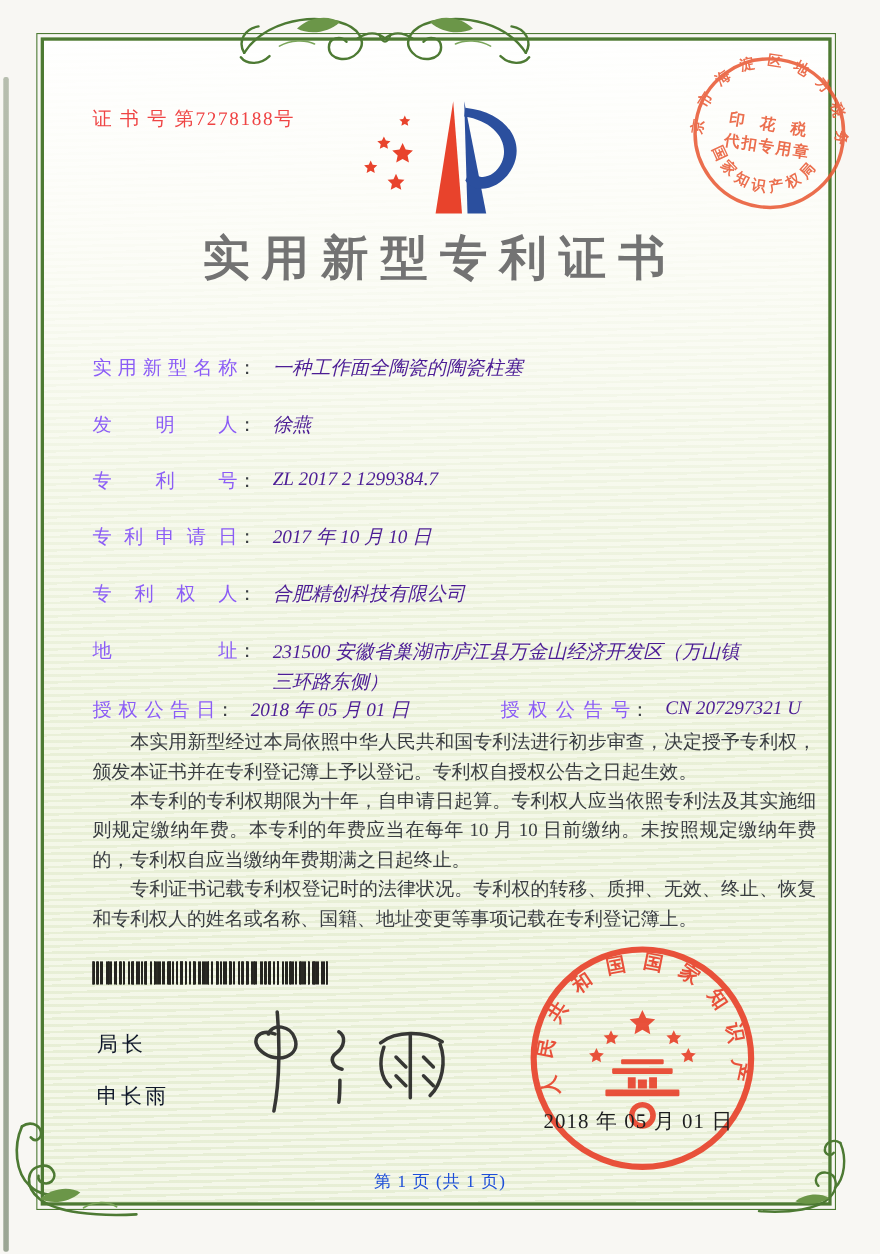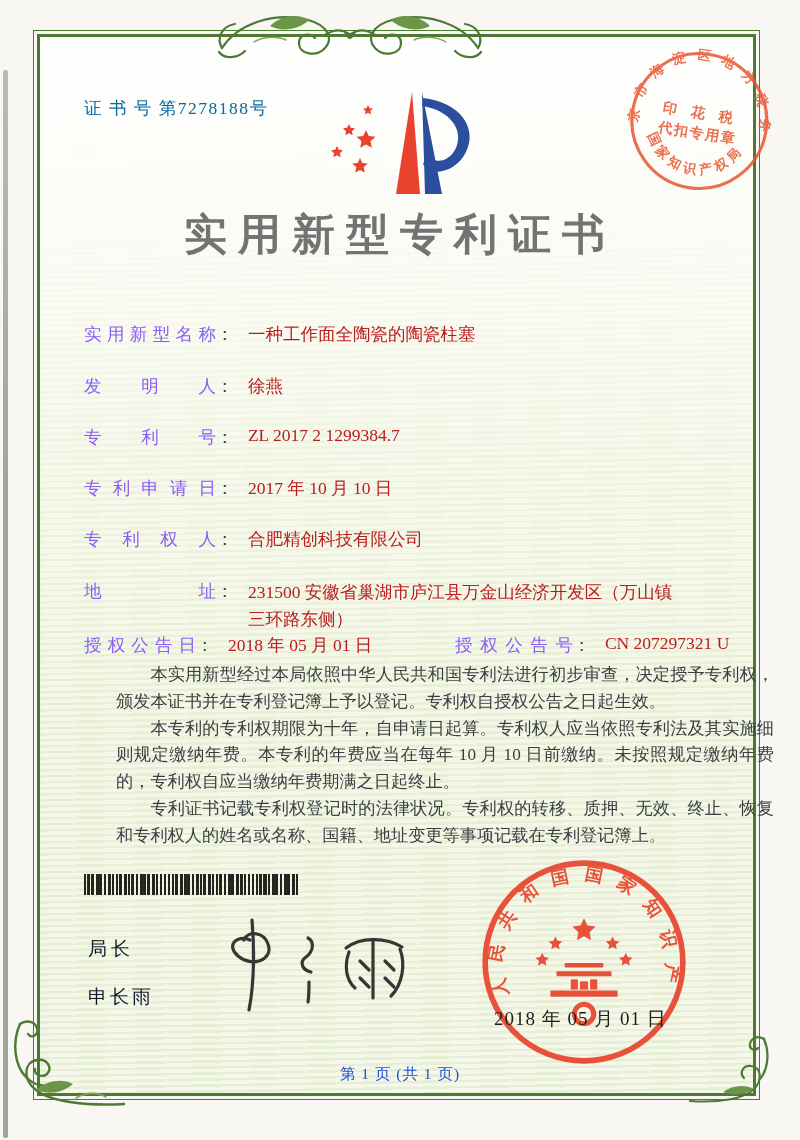--- a/index.html
+++ b/index.html
@@ -25,45 +25,45 @@
     background-image:
       linear-gradient(180deg, rgba(255,255,255,.96) 0%, rgba(253,253,249,.9) 16%,
         rgba(246,249,236,.55) 38%, rgba(236,243,216,.28) 62%, rgba(228,238,205,.15) 100%),
       repeating-linear-gradient(179deg, #e7eed6 0px, #e7eed6 2.5px, #f7f9ee 2.5px, #f7f9ee 6px);
   }
   .orn { position:absolute; }
   .orn svg { display:block; }
 
   .cert-no {
     position:absolute; left:84px; top:96px; font-size:17.5px;
-    letter-spacing:1.5px; color:#0369a1;
+    letter-spacing:1.5px; color:#ef4444;
   }
   .logo { position:absolute; left:322px; top:84px; }
 
   .title {
     position:absolute; left:0; top:206px; width:100%;
     text-align:center; font-size:43px; font-weight:700;
     letter-spacing:11px; color:#737373;
   }
 
   .fields { position:absolute; left:84px; top:322px; width:660px; font-size:17.5px; }
   .field-row { position:absolute; left:0; white-space:nowrap; }
   .field-label {
     display:inline-block; width:132px; text-align:justify; text-align-last:justify;
     vertical-align:top; color:#8b5cf6;
   }
   .field-colon { display:inline-block; vertical-align:top; color:#3a3e42; }
-  .field-value { display:inline-block; margin-left:10px; vertical-align:top; color:#b91c1c; }
+  .field-value { display:inline-block; margin-left:10px; vertical-align:top; color:#4c1d95;font-style:italic; }
   .field-value.wrap { white-space:normal; width:438px; line-height:27px; }
   .grant-row { position:absolute; top:311px; left:0; width:660px; white-space:nowrap; }
   .grant-right { position:absolute; left:371px; top:0; white-space:nowrap; }
 
   .paragraphs {
     position:absolute; left:84px; top:662px; width:658px;
-    font-size:17.2px; line-height:26.8px; color:#3a3e42; text-align:justify;margin-left:32px;
+    font-size:17.2px; line-height:26.8px; color:#3a3e42; text-align:justify;
   }
   .paragraphs p { text-indent:2em; margin:0; }
 
   .barcode {
     position:absolute; left:84px; top:874px; width:214px; height:21px;
     background-image:
       repeating-linear-gradient(90deg,#24241f 0 2px,transparent 2px 4px),
       repeating-linear-gradient(90deg,#24241f 0 1px,transparent 1px 7px),
       repeating-linear-gradient(90deg,transparent 0 3px,#2a2a24 3px 5px,transparent 5px 11px);
   }

